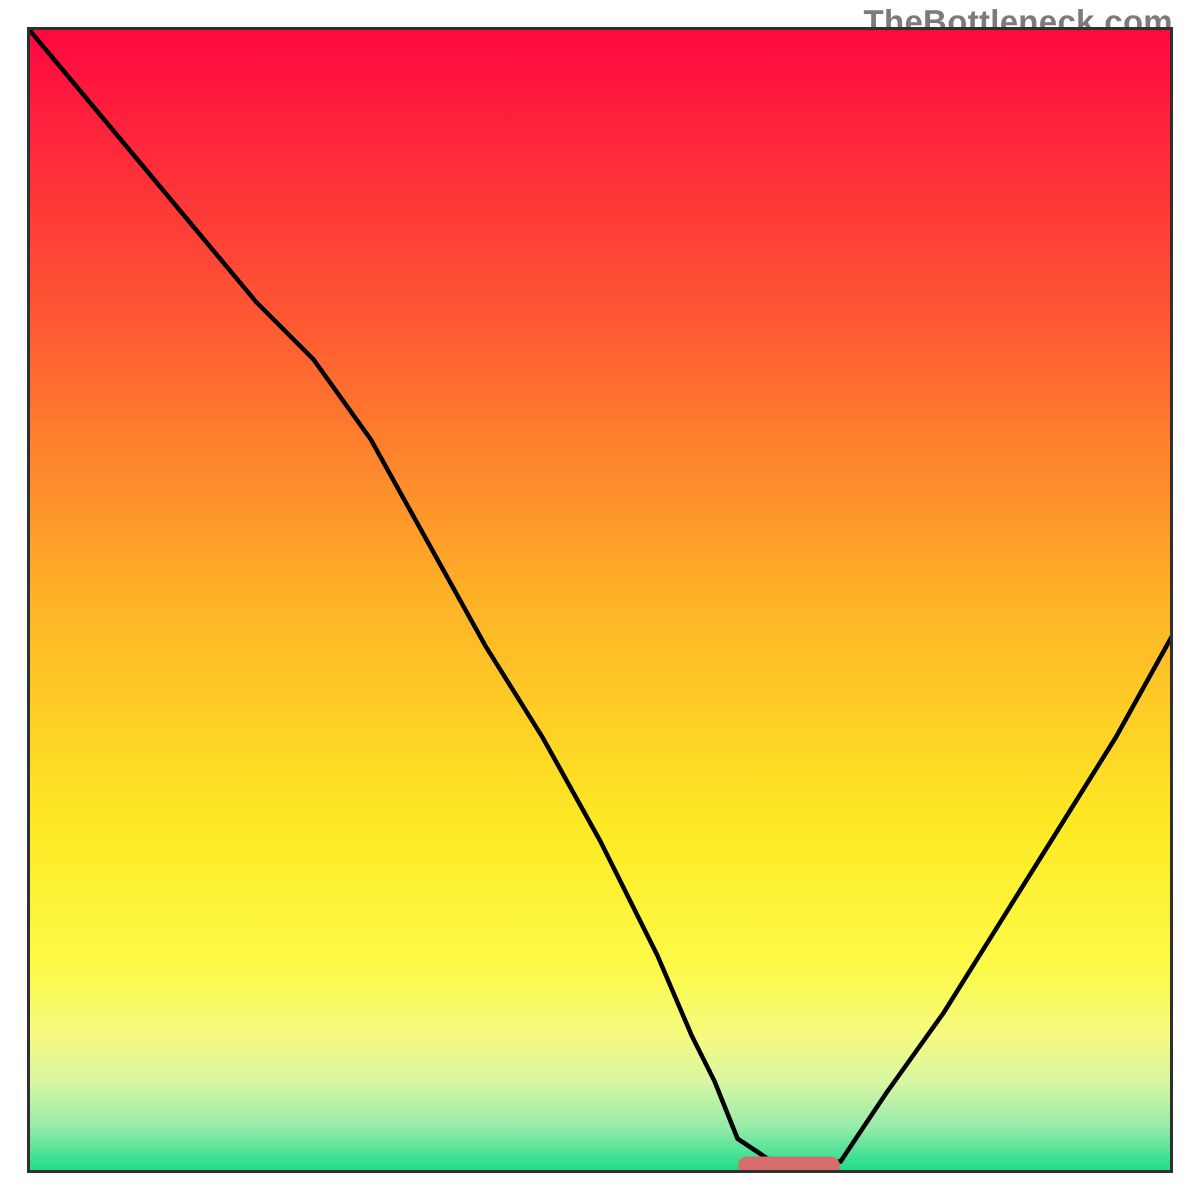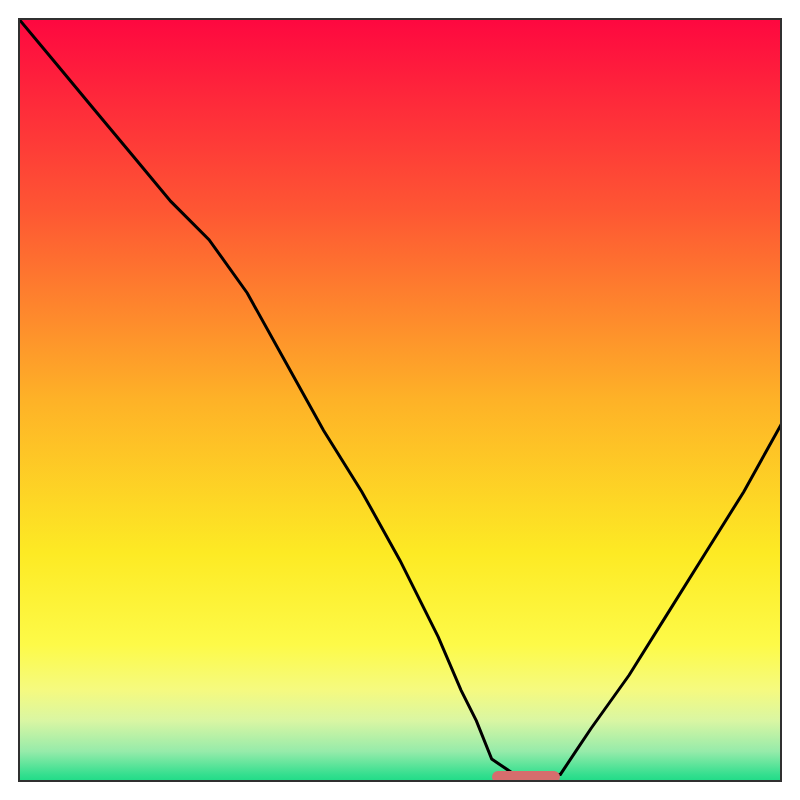--- a/index.html
+++ b/index.html
@@ -55,20 +55,21 @@
     font-weight: 600;
     color: #7b7b7b;
     letter-spacing: 0.2px;
   }
 </style>
 </head>
 <body>
 
 <div class="chart-wrap">
 
+  <div class="watermark">TheBottleneck.com</div>
 
   <div class="plot-area">
     <svg class="curve" viewBox="0 0 764 764" preserveAspectRatio="none">
       <defs>
         <linearGradient id="bg-grad" x1="0" y1="0" x2="0" y2="1">
             <stop offset="0%" stop-color="#fe0740"></stop>
             <stop offset="25%" stop-color="#fe5633"></stop>
             <stop offset="50%" stop-color="#feb227"></stop>
             <stop offset="70%" stop-color="#fdea24"></stop>
             <stop offset="82%" stop-color="#fdfa48"></stop>

